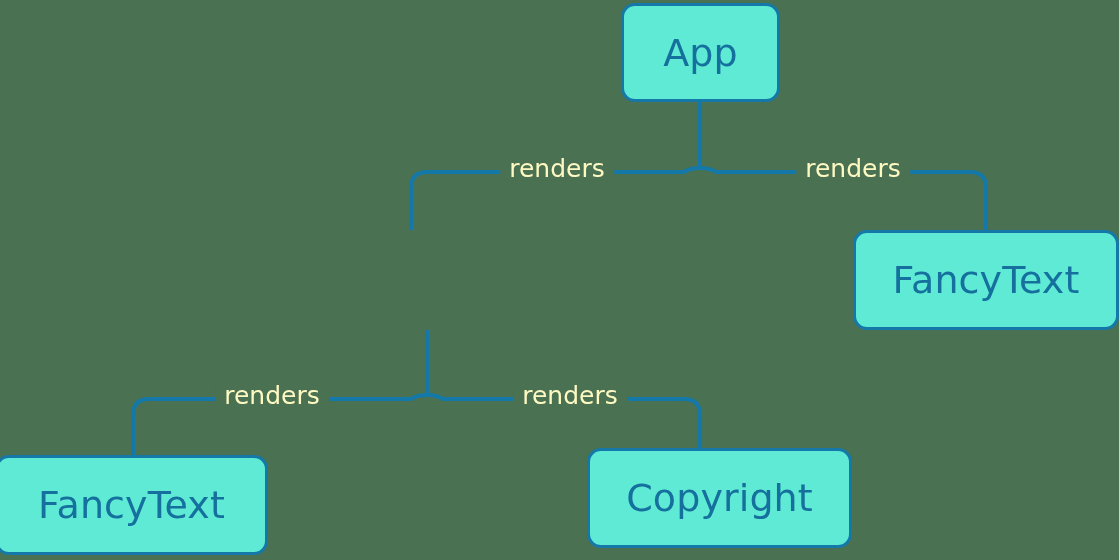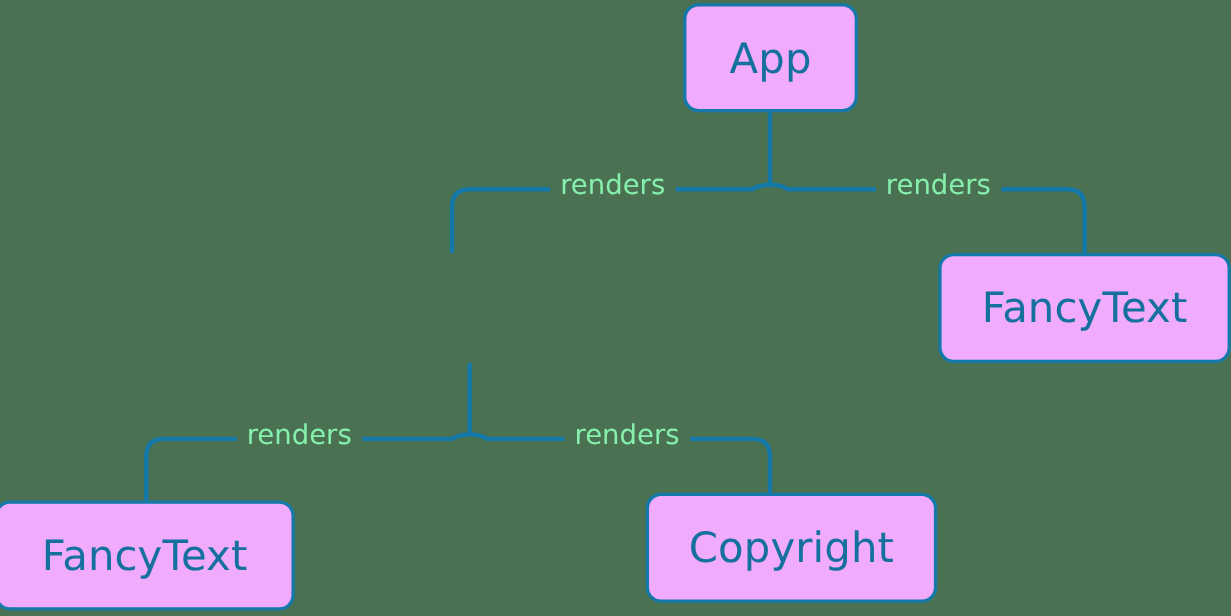--- a/index.html
+++ b/index.html
@@ -18,39 +18,39 @@
   #edge-layer {
     position: absolute;
     left: 0;
     top: 0;
     width: 1119px;
     height: 560px;
   }
   .node {
     position: absolute;
     box-sizing: border-box;
-    background: #f0abfc;
+    background: #5eead4;
     border: 3px solid #1479a8;
     border-radius: 14px;
     display: flex;
     align-items: center;
     justify-content: center;
     z-index: 2;
   }
   .node-label {
     color: #15709e;
     font-size: 38px;
     line-height: 1;
     letter-spacing: 0.1px;
     white-space: nowrap;
     font-family: "DejaVu Sans", sans-serif;
   }
   .edge-label {
     position: absolute;
-    color: #86efac;
+    color: #fef9c3;
     font-size: 25px;
     line-height: 1;
     white-space: nowrap;
     transform: translate(-50%, -50%);
     background: #4a7152;
     padding: 0 9px;
     z-index: 3;
     font-family: "DejaVu Sans", sans-serif;
   }
 </style>

